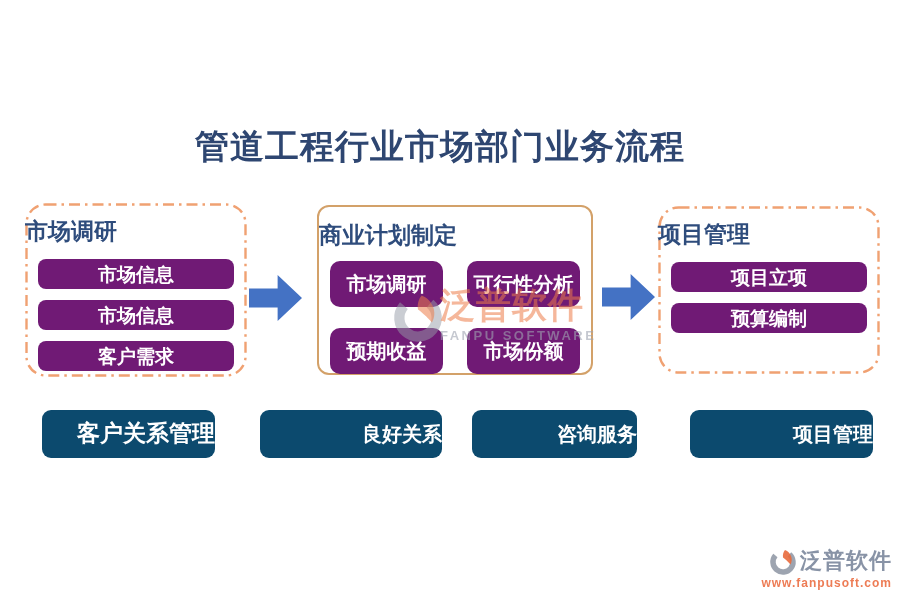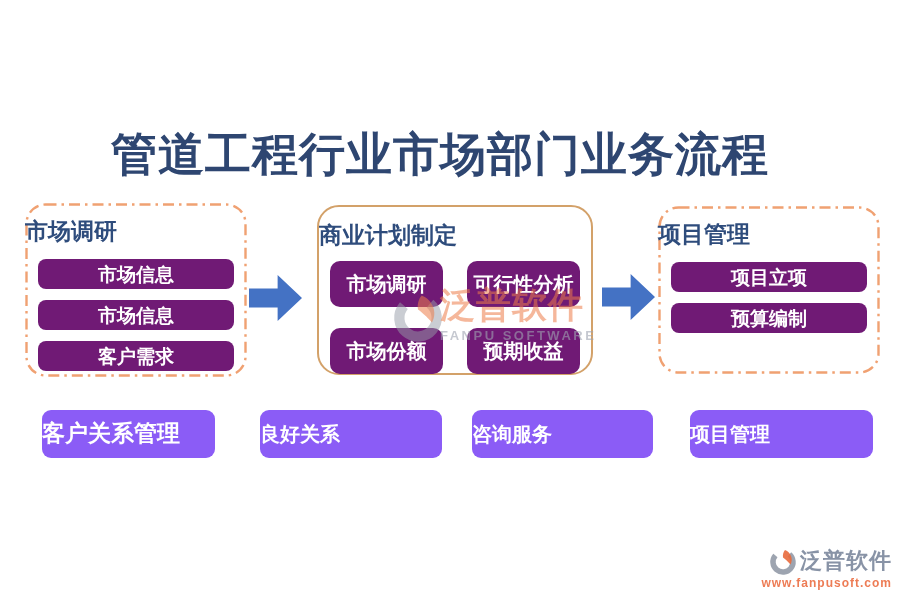--- a/index.html
+++ b/index.html
@@ -2,48 +2,48 @@
 <html><head>
 <meta charset="utf-8">
 <style>
   html,body{margin:0;padding:0;background:#ffffff;}
   .canvas{
     position:relative;width:900px;height:600px;background:#ffffff;overflow:hidden;
     font-family:"Liberation Serif","DejaVu Serif",serif;
   }
   .title{
     position:absolute;top:124px;left:0;width:880px;text-align:center;
-    font-size:46px;font-weight:600;color:#2E4671;letter-spacing:1px;
+    font-size:34px;font-weight:600;color:#2E4671;letter-spacing:1px;
   }
   .box{position:absolute;}
   .box .dashsvg{position:absolute;left:0;top:0;}
   .box-header{
     position:relative;text-align:left;font-size:23px;font-weight:700;
     color:#2E4C7C;margin-top:13px;margin-bottom:12px;z-index:2;
   }
   .pill{
     position:relative;z-index:2;background:#701a75;color:#ffffff;
     font-weight:bold;text-align:center;border-radius:8px;
   }
   .side-pill{
     margin:0 13px 11px 13px;height:30px;line-height:31px;font-size:19px;
   }
-  .box2{border:2px solid #D3A169;border-radius:22px;box-sizing:border-box;}
+  .box2{border:2px solid #D3A169;border-radius:12px;box-sizing:border-box;}
   .grid{
     display:grid;grid-template-columns:1fr 1fr;column-gap:24px;row-gap:21px;
     padding:0 11px;margin-top:-2px;
   }
   .grid .pill{height:46px;line-height:46px;font-size:20px;border-radius:10px;}
   .arrow{
     position:absolute;background:#4472C4;
     clip-path:polygon(0 30%,54% 30%,54% 2%,100% 50%,54% 98%,54% 70%,0 70%);
   }
   .bottom-btn{
-    position:absolute;background:#8b5cf6;border-radius:9px;color:#ffffff;
-    font-weight:bold;text-align:left;height:48px;line-height:48px;font-size:20px;
+    position:absolute;background:#0c4a6e;border-radius:9px;color:#ffffff;
+    font-weight:bold;text-align:right;height:48px;line-height:48px;font-size:20px;
   }
   .bottom-btn.big{font-size:23px;}
   .watermark{
     position:absolute;left:390px;top:286px;z-index:5;display:flex;align-items:flex-start;
     pointer-events:none;
   }
   .wm-glyph{width:56px;height:56px;margin-top:2px;}
   .wm-texts{margin-left:-6px;}
   .wm-cn{
     font-size:35px;font-weight:bold;color:rgba(236,124,72,0.55);line-height:40px;
@@ -81,39 +81,39 @@
     <div class="pill side-pill">客户需求</div>
   </div>
 
   <div class="arrow" style="left:249px;top:274px;width:53px;height:48px;"></div>
 
   <div class="box box2" style="left:317px;top:205px;width:276px;height:170px;">
     <div class="box-header">商业计划制定</div>
     <div class="grid">
       <div class="pill">市场调研</div>
       <div class="pill">可行性分析</div>
+      <div class="pill">预期收益</div>
       <div class="pill">市场份额</div>
-      <div class="pill">预期收益</div>
     </div>
   </div>
 
   <div class="arrow" style="left:602px;top:273px;width:53px;height:48px;"></div>
 
   <div class="box" style="left:658px;top:206px;width:222px;height:168px;">
     <svg class="dashsvg" width="222" height="168" viewBox="0 0 222 168">
       <rect x="1.5" y="1.5" width="219" height="165" rx="19" fill="none" stroke="#F0A172" stroke-width="2.4" stroke-dasharray="11 5 2.5 5"></rect>
     </svg>
     <div class="box-header">项目管理</div>
     <div class="pill side-pill">项目立项</div>
     <div class="pill side-pill">预算编制</div>
   </div>
 
   <div class="bottom-btn big" style="left:42px;top:410px;width:173px;">客户关系管理</div>
   <div class="bottom-btn" style="left:260px;top:410px;width:182px;">良好关系</div>
-  <div class="bottom-btn" style="left:472px;top:410px;width:181px;">咨询服务</div>
+  <div class="bottom-btn" style="left:472px;top:410px;width:165px;">咨询服务</div>
   <div class="bottom-btn" style="left:690px;top:410px;width:183px;">项目管理</div>
 
   <div class="watermark">
     <svg class="wm-glyph" viewBox="0 0 60 60">
       <circle cx="30" cy="32" r="20" fill="none" stroke="rgba(150,156,168,0.5)" stroke-width="11" stroke-dasharray="94 32" transform="rotate(-50 30 32)"></circle>
       <path d="M34 8 C 46 13 51 26 45 37 C 39 30 34 26 30 23 C 29 17 31 11 34 8 Z" fill="rgba(236,124,72,0.55)"></path>
     </svg>
     <div class="wm-texts">
       <div class="wm-cn">泛普软件</div>
       <div class="wm-en">FANPU SOFTWARE</div>

